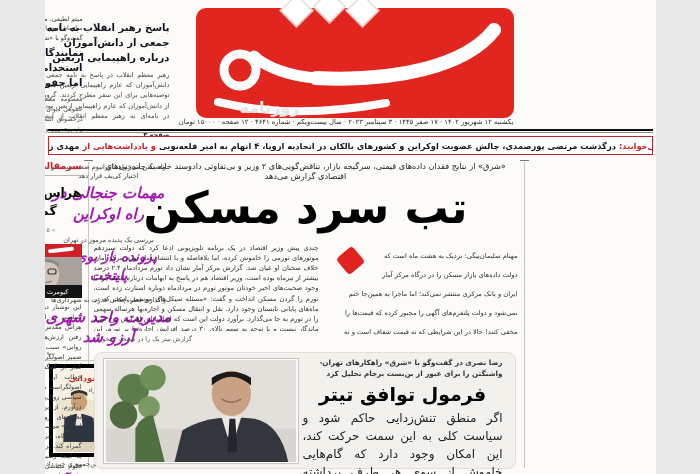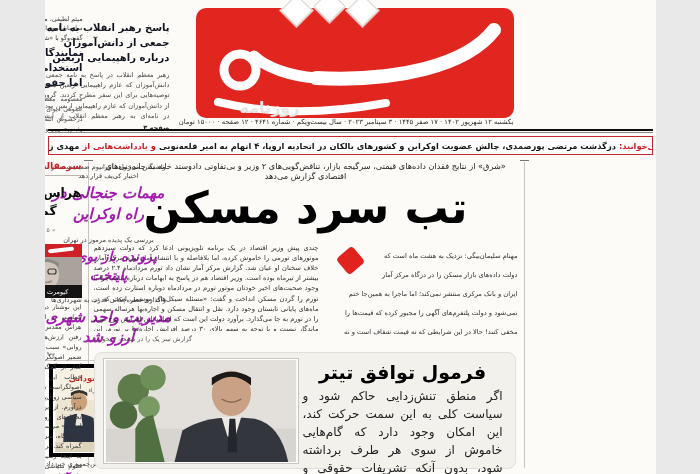--- a/index.html
+++ b/index.html
@@ -9,21 +9,21 @@
     position:relative; width:611px; height:474px; margin:0 auto;
     background:#fcfbf8; overflow:hidden; direction:rtl;
   }
   
   .leader-photo{position:absolute; right:624px; top:12px; width:73px; height:104px;
     background:#fff; border:1px solid #c6c3be; box-shadow:0 0 0 1px #eee inset; padding:2px;}
   .leader-photo svg{width:100%; height:100%; display:block;}
   .leader-story{position:absolute; right:486px; top:20px; width:132px; text-align:right;}
   .leader-headline{font-size:10px; font-weight:bold; color:#10131d; line-height:1.5;}
   .leader-body{margin-top:5px; font-size:6.6px; color:#4a4a4a; text-align:justify; line-height:1.55; height:51px; overflow:hidden;}
-  .pageref{margin-top:3px; font-size:6.6px; font-weight:bold; color:#222;}
+  .pageref{margin-top:10px; font-size:6.6px; font-weight:bold; color:#222;}
 
   .logo-block{position:absolute; right:142px; top:8px; width:318px; height:110px;
     background:#e1251f; border-radius:10px;}
   .logo-block svg{position:absolute; inset:0; width:100%; height:100%; overflow:visible;}
   .logo-diamond{position:absolute; width:23px; height:23px; background:#fff; border:1px solid #d8d4ce;
     transform:rotate(45deg); top:-9px; box-shadow:0 0 0 1px rgba(255,255,255,.6);}
   .logo-roozname{position:absolute; left:14px; bottom:1px; width:120px; text-align:center;
     color:#e5e5e5; font-size:16px; font-weight:bold; letter-spacing:1px;}
   .dateline{position:absolute; right:142px; top:118px; width:318px; text-align:right;
     font-size:6.8px; color:#2a2a2a; white-space:nowrap;}
@@ -217,20 +217,21 @@
       </div>
       <div class="lead-col-l">
         <div class="lead-body">چندی پیش وزیر اقتصاد در یک برنامه تلویزیونی ادعا کرد که دولت سیزدهم موتورهای تورمی را خاموش کرده، اما بلافاصله و با انتشار آمار تورم مرکز آمار، خلاف سخنان او عیان شد. گزارش مرکز آمار نشان داد تورم مردادماه ۲.۴ درصد بیشتر از تیرماه بوده است. وزیر اقتصاد هم در پاسخ به ابهامات درباره اینکه چرا با وجود صحبت‌های اخیر خودتان موتور تورم در مردادماه دوباره استارت زده است، تورم را گردن مسکن انداخت و گفت: «مسئله سیکل‌های موسمی است که در ماه‌های پایانی تابستان وجود دارد. نقل و انتقال مسکن و اجاره‌بها هرساله سهمی را در تورم به جا می‌گذارد. برآورد دولت این است که اساسا این افزایش نرخ تورم ماندگار نیست و با توجه به سهم بالای ۳۰ درصد افزایش اجاره‌بها بر تورم، این روند افزایشی برمی‌گردد»؛ بنابراین افزایش نرخ تورم مستمر نیست.</div>
         <div class="lead-note">گزارش تیتر یک را در صفحه ۴ بخوانید</div>
       </div>
     </div>
   </div>
 
   <div class="interview">
     <div class="iv-text">
+      <div class="iv-kicker">رضا نصری در گفت‌وگو با «شرق» راهکارهای تهران-واشنگتن را برای عبور از بن‌بست برجام تحلیل کرد</div>
       <div class="iv-headline">فرمول توافق تیتر</div>
       <div class="iv-body">اگر منطق تنش‌زدایی حاکم شود و سیاست کلی به این سمت حرکت کند، این امکان وجود دارد که گام‌هایی خاموش از سوی هر طرف برداشته شود، بدون آنکه تشریفات حقوقی و سیاسی مرسوم به اجرا گذاشته شود</div>
 
     </div>
     <div class="iv-photo">
       <svg viewBox="0 0 194 104">
         <rect width="194" height="104" fill="#d8d4cf"></rect>
         <rect x="0" y="0" width="194" height="70" fill="#e3e0db"></rect>
         <circle cx="28" cy="30" r="16" fill="#5d7c4a"></circle>
         <circle cx="48" cy="18" r="13" fill="#6e8f58"></circle>

